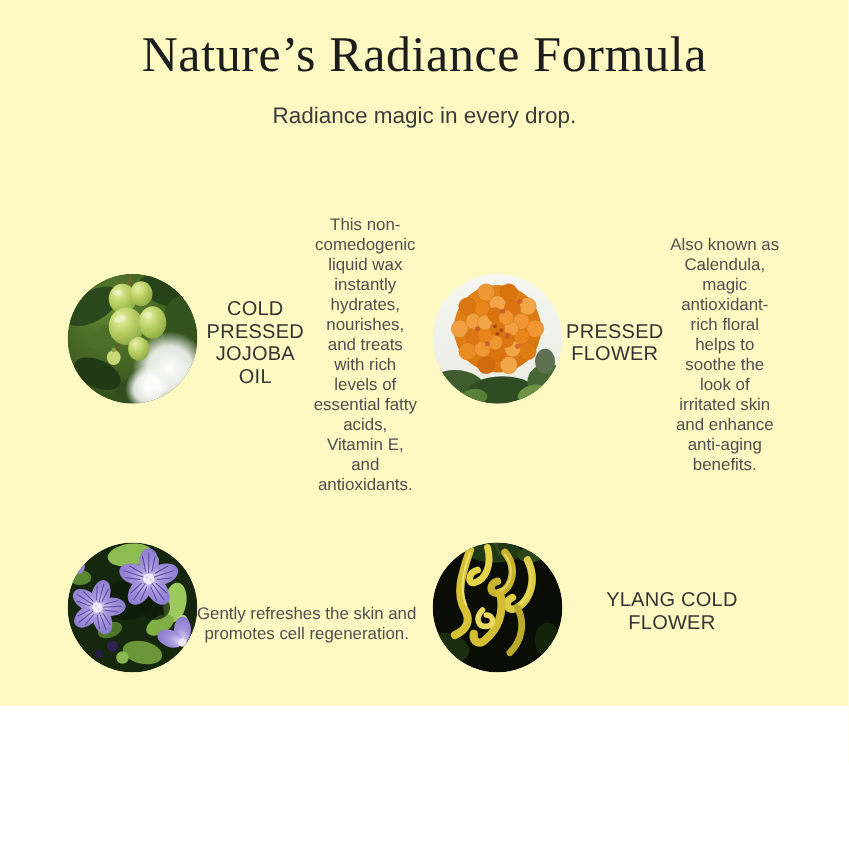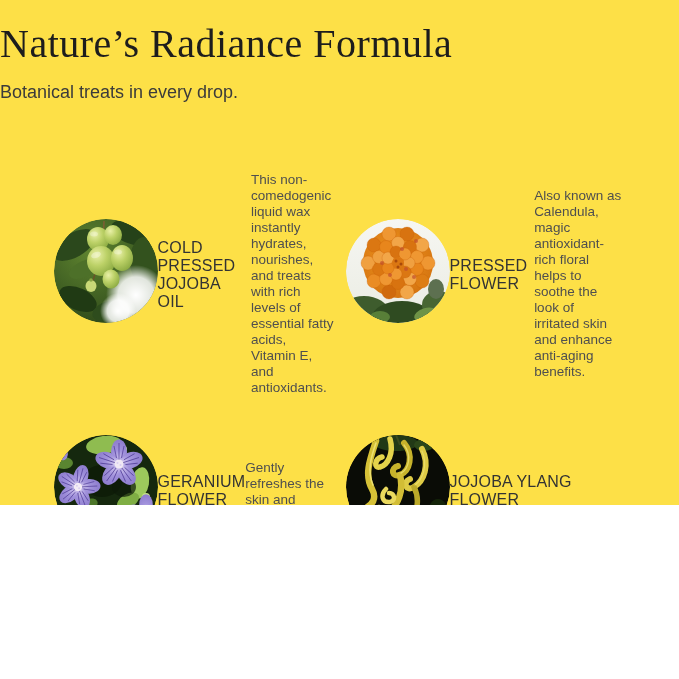--- a/index.html
+++ b/index.html
@@ -1,23 +1,23 @@
 <!DOCTYPE html>
 <html><head>
 <meta charset="utf-8">
 <style>
   html, body { margin: 0; padding: 0; background: #ffffff; }
   .page {
     position: relative;
     width: 679px;
-    height: 505px;
-    background: #fde047;
+    height: 565px;
+    background: #fef9c3;
     overflow: hidden;
     font-family: "Liberation Sans", sans-serif;
-    text-align: left;
+    text-align: center;
   }
   .title {
     margin-top: 22px;
     font-family: "Liberation Serif", serif;
     font-weight: 400;
     font-size: 40px;
     line-height: 44px;
     color: #1d1d1d;
     letter-spacing: 0.5px;
   }
@@ -62,21 +62,21 @@
     color: #4f4f4f;
     white-space: pre-line;
   }
 </style>
 </head>
 <body>
 
 <div class="page">
 
   <div class="title">Nature’s Radiance Formula</div>
-  <div class="subtitle">Botanical treats in every drop.</div>
+  <div class="subtitle">Radiance magic in every drop.</div>
 
   <div class="grid">
 
     <div class="cell">
       <div class="photo">
         <svg viewBox="0 0 104 104" xmlns="http://www.w3.org/2000/svg">
           <defs>
             <clipPath id="clipA">
                 <circle cx="52" cy="52" r="52"></circle>
               </clipPath>
@@ -317,21 +317,20 @@
             </g>
 
             <g transform="translate(92,80) scale(0.85)">
               <ellipse cx="0" cy="-12" rx="8" ry="12.5" fill="url(#gpetal)"></ellipse>
               <ellipse cx="0" cy="-12" rx="8" ry="12.5" fill="url(#gpetal)" transform="rotate(288)"></ellipse>
               <circle r="4" fill="#ece4f2"></circle>
             </g>
           </g>
         </svg>
       </div>
-      <div class="ing-name">GERANIUM FLOWER</div>
       <div class="ing-desc">Gently refreshes the skin and
 promotes cell regeneration.</div>
     </div>
 
     <div class="cell">
       <div class="photo">
         <svg viewBox="0 0 104 104" xmlns="http://www.w3.org/2000/svg">
           <defs>
             <clipPath id="clipD">
                 <circle cx="52" cy="52" r="52"></circle>
@@ -352,17 +351,17 @@
               <path d="M54,40 C58,56 52,70 42,78 C38,82 32,80 33,73" stroke="#d2bd35" stroke-width="6.5"></path>
               <path d="M68,52 C74,64 72,78 62,88" stroke="#bba929" stroke-width="5.5"></path>
               <path d="M40,54 C34,60 36,68 44,67 C50,66 49,58 43,58" stroke="#ead95e" stroke-width="4.5"></path>
               <path d="M30,8 C25,22 21,36 27,50" stroke="#f2e87e" stroke-width="1.6" opacity="0.8"></path>
               <path d="M58,10 C66,20 63,34 55,38" stroke="#f2e87e" stroke-width="1.4" opacity="0.7"></path>
               <path d="M76,16 C82,30 77,44 69,50" stroke="#f2e87e" stroke-width="1.2" opacity="0.6"></path>
             </g>
           </g>
         </svg>
       </div>
-      <div class="ing-name">JOJOBA YLANG FLOWER</div>
+      <div class="ing-name">YLANG COLD FLOWER</div>
     </div>
 
   </div>
 </div>
 
 </body></html>

